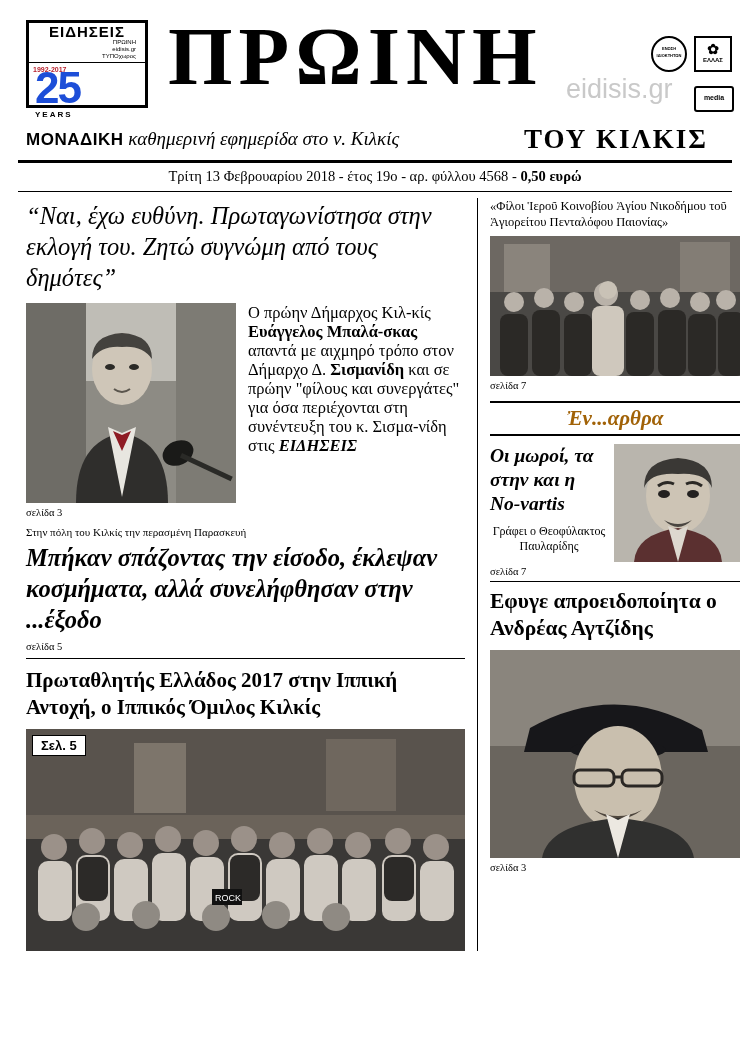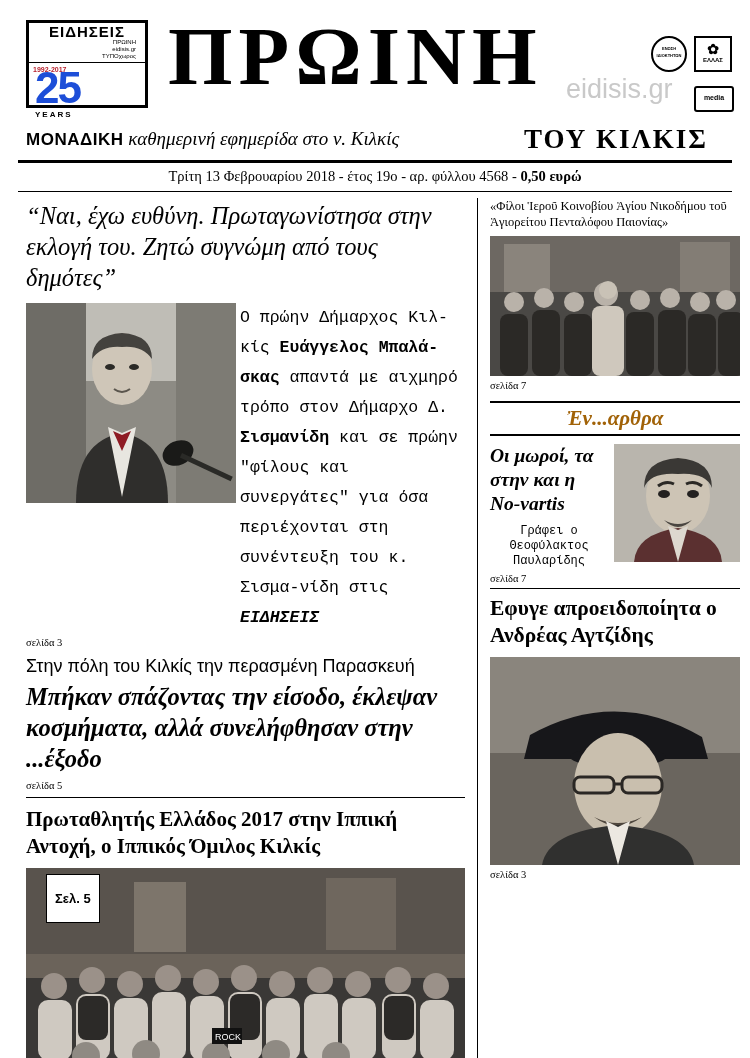--- a/index.html
+++ b/index.html
@@ -212,35 +212,35 @@
   .lead-photo {
     width: 210px;
     height: 200px;
     background: #6a6a66;
     position: relative;
     overflow: hidden;
     flex: none;
   }
   .lead-text {
     flex: 1;
-    padding-left: 4px;
-    font-family: Liberation Mono, monospace;
+    padding-left: 12px;
+    font-family: Liberation Serif, serif;
     font-size: 16.5px;
-    line-height: 30px;
+    line-height: 19px;
   }
   .lead-text b { font-weight: bold; }
   .lead-text i { font-style: italic; font-weight: bold; }
   .pageref {
     font-family: "Liberation Serif", serif;
     font-size: 10.5px;
     margin: 4px 0 0 0;
   }
   .kicker {
-    font-family: Liberation Sans, sans-serif;
-    font-size: 18px;
+    font-family: Liberation Serif, serif;
+    font-size: 11px;
     margin: 8px 0 4px 0;
   }
   .story2-head {
     font-family: "Liberation Serif", serif;
     font-weight: bold;
     font-style: italic;
     font-size: 24.5px;
     line-height: 31px;
     margin: 2px 0 6px 0;
   }
@@ -253,27 +253,27 @@
   }
   .photo-wide {
     width: 100%;
     height: 222px;
     background: #4b4b4b;
     position: relative;
     overflow: hidden;
   }
   .sel-tag {
     position: absolute;
-    left: 20px; top: 6px;
+    left: 6px; top: 6px;
     background: #fff;
     border: 1px solid #000;
     font-family: "Liberation Sans", sans-serif;
     font-weight: bold;
     font-size: 13px;
-    padding: 16px 8px;
+    padding: 2px 8px;
     z-index: 5;
   }
 
   
   .r-kicker {
     font-family: "Liberation Serif", serif;
     font-size: 12.5px;
     line-height: 16px;
     margin: 0 0 6px 0;
   }
@@ -321,21 +321,20 @@
     font-size: 19.5px;
     line-height: 24px;
   }
   .opin-by {
     font-style: normal;
     font-weight: normal;
     font-size: 12px;
     line-height: 15px;
     text-align: center;
     margin-top: 8px;
-    font-family: Liberation Mono, monospace;
   }
   .opin-photo {
     flex: 1;
     height: 118px;
     margin-left: 6px;
     background: #6e6e68;
     position: relative;
     overflow: hidden;
   }
   .r-head2 {

